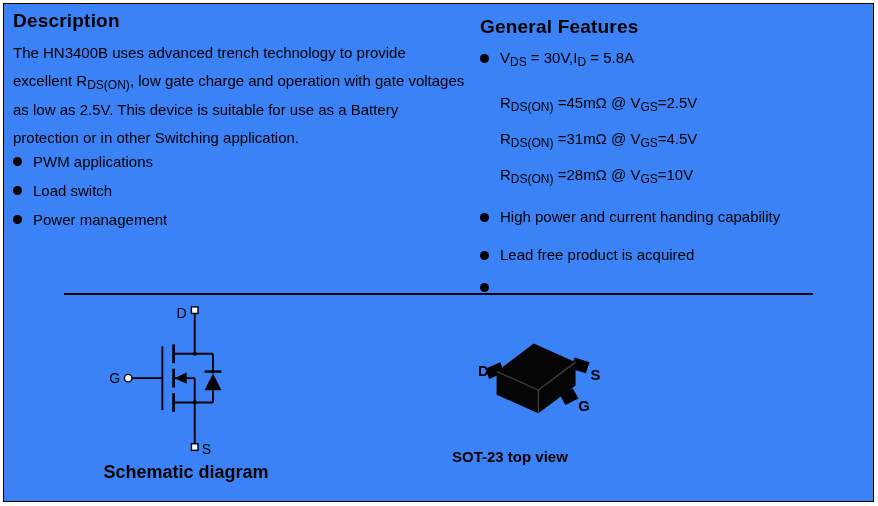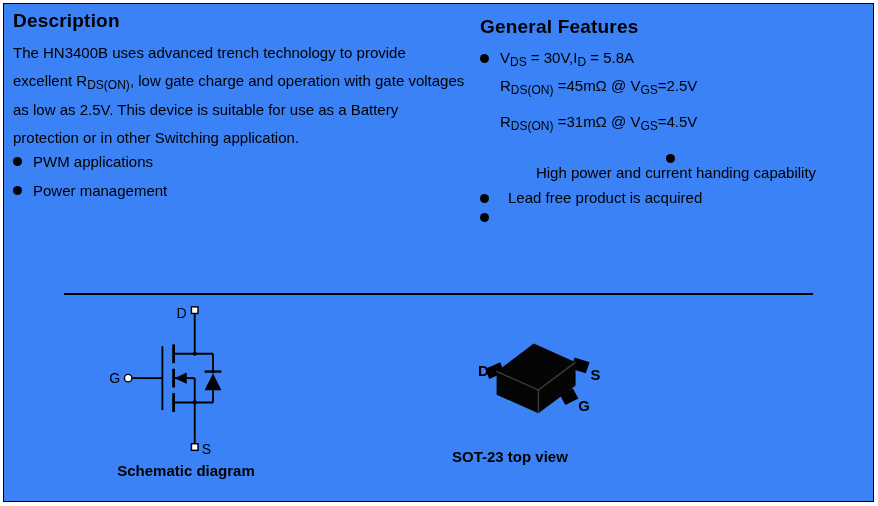--- a/index.html
+++ b/index.html
@@ -20,31 +20,31 @@
   .left-col { position: absolute; left: 9px; top: 6px; width: 452px; }
   .desc-body { margin-top: 7px; font-size: 15px; line-height: 28px; }
   .app-title { margin-top: 14px; }
   .bullet-list { margin-top: 0; }
   .bullet-row { display: flex; align-items: center; margin-bottom: 10px; font-size: 15px; line-height: 19px; }
   .dot { width: 9px; height: 9px; border-radius: 50%; background: #000; margin-right: 11px; flex: 0 0 auto; }
 
   .right-col { position: absolute; left: 476px; top: 12px; width: 392px; }
   .feat-row { display: flex; align-items: center; font-size: 15px; line-height: 20px; }
   .mt-a { margin-top: 10px; }
-  .mt-b { margin-top: 17px; flex-direction: column; }
-  .mt-c { margin-top: 5px; gap: 8px; }
-  .sub-line { margin-left: 20px; font-size: 15px; line-height: 27px; margin-top: 3px; }
+  .mt-b { margin-top: 17px; }
+  .mt-c { margin-top: 18px; }
+  .sub-line { margin-left: 20px; font-size: 15px; line-height: 27px; margin-top: 20px; }
   .sub-line + .sub-line { margin-top: 7px; }
 
   .divider { position: absolute; left: 60px; top: 289px; width: 749px; height: 2px; background: #000; }
 
   .schematic-svg { position: absolute; left: 104px; top: 297px; }
   .schematic-caption {
     position: absolute; left: 94px; top: 458px; width: 176px;
-    text-align: center; font-weight: 700; font-size: 15px;
+    text-align: center; font-weight: 700; font-size: 18px;
   }
   .package-svg { position: absolute; left: 474px; top: 333px; }
   .package-caption { position: absolute; left: 448px; top: 444px; font-weight: 700; font-size: 15px; }
 
   .svg-label { font-family: "Liberation Sans", sans-serif; font-size: 15px; fill: #000; }
   .pin-label { font-family: "Liberation Sans", sans-serif; font-size: 16px; font-weight: 700; fill: #000; }
 </style>
 </head>
 <body>
 
@@ -54,34 +54,39 @@
     <div class="section-title">Description</div>
     <div class="desc-body"><span>The HN3400B uses advanced trench technology to provide excellent R</span><sub>DS(ON)</sub><span>, low gate charge and operation with gate voltages as low as 2.5V. This device is suitable for use as a Battery protection or in other Switching application.</span></div>
 
     <div class="bullet-list">
       <div class="bullet-row">
         <span class="dot"></span>
         <span>PWM applications</span>
       </div>
       <div class="bullet-row">
         <span class="dot"></span>
+        <span>Load switch</span>
+      </div>
+      <div class="bullet-row">
+        <span class="dot"></span>
         <span>Power management</span>
       </div>
     </div>
   </div>
 
   <div class="right-col">
     <div class="section-title">General Features</div>
 
     <div class="feat-row mt-a">
       <span class="dot"></span>
       <span><span>V</span><sub>DS</sub><span> = 30V,I</span><sub>D</sub><span> = 5.8A</span></span>
     </div>
     <div class="sub-line"><span>R</span><sub>DS(ON)</sub><span> =45mΩ @ V</span><sub>GS</sub><span>=2.5V</span></div>
     <div class="sub-line"><span>R</span><sub>DS(ON)</sub><span> =31mΩ @ V</span><sub>GS</sub><span>=4.5V</span></div>
+    <div class="sub-line"><span>R</span><sub>DS(ON)</sub><span> =28mΩ @ V</span><sub>GS</sub><span>=10V</span></div>
 
     <div class="feat-row mt-b">
       <span class="dot"></span>
       <span>High power and current handing capability</span>
     </div>
     <div class="feat-row mt-c">
       <span class="dot"></span>
       <span>Lead free product is acquired</span>
     </div>
     <div class="feat-row mt-c">

